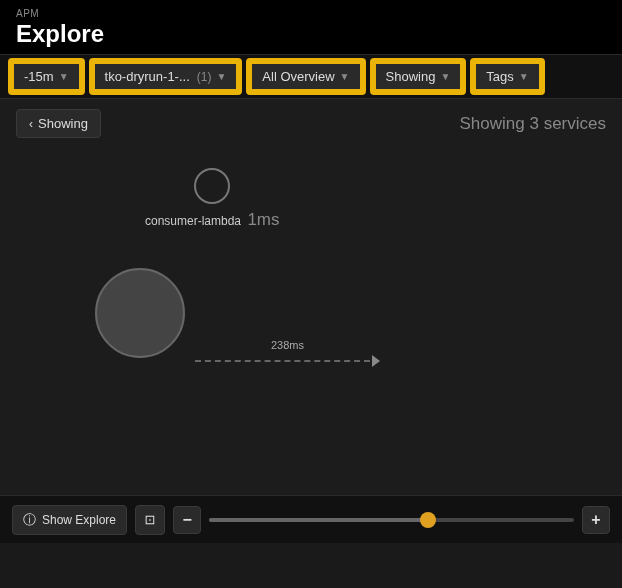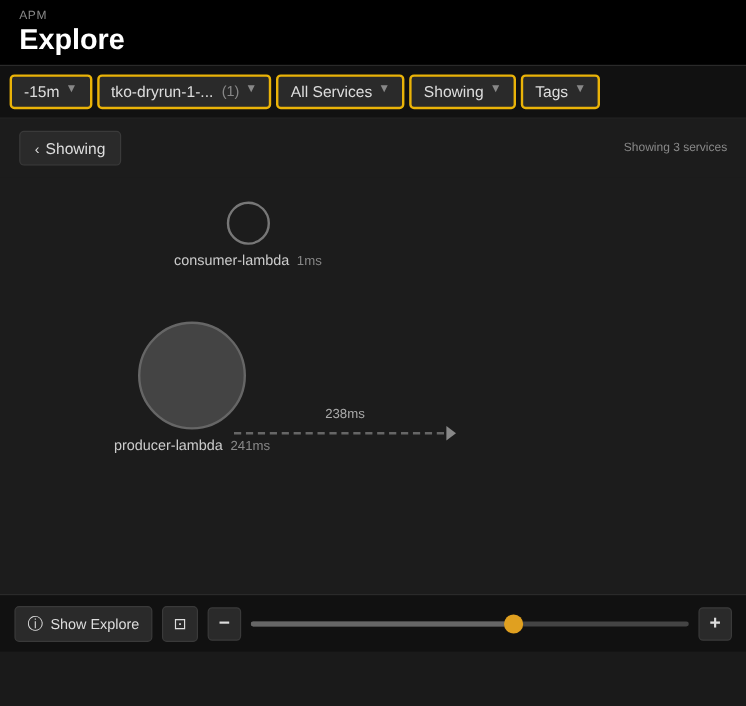--- a/index.html
+++ b/index.html
@@ -35,23 +35,24 @@
       background: #111;
       display: flex;
       align-items: center;
       padding: 0 8px;
       border-bottom: 1px solid #2a2a2a;
       height: 44px;
       gap: 4px;
     }
     .toolbar-btn {
       display: flex;
+      align-items: center;
       gap: 5px;
       background: #2a2a2a;
-      border: 2px solid #eab308;
+      border: 6px solid #eab308;
       border-radius: 4px;
       color: #ddd;
       font-size: 13px;
       padding: 5px 10px;
       cursor: pointer;
       white-space: nowrap;
     }
     .toolbar-btn .chevron {
       font-size: 10px;
       color: #888;
@@ -81,21 +82,21 @@
       border-radius: 4px;
       color: #ddd;
       font-size: 13px;
       padding: 6px 12px;
       cursor: pointer;
     }
     .overview-btn .arrow {
       font-size: 12px;
     }
     .showing-text {
-      font-size: 10px;
+      font-size: 17px;
       color: #888;
     }
 
     
     .graph-area {
       position: relative;
       width: 100%;
       height: 330px;
       overflow: hidden;
     }
@@ -112,21 +113,21 @@
       border-radius: 50%;
       border: 2px solid #888;
     }
     .node-label {
       font-size: 12px;
       color: #ccc;
       white-space: nowrap;
     }
     .node-label .latency {
       color: #888;
-      font-size: 11px;
+      font-size: 17px;
       margin-left: 3px;
     }
     
     .node-consumer {
       top: 20px;
       left: 145px;
     }
     .node-consumer .node-circle {
       width: 36px;
       height: 36px;
@@ -291,21 +292,21 @@
   <div class="toolbar-btn">
     <span>-15m</span>
     <span class="chevron">▼</span>
   </div>
   <div class="toolbar-btn">
     <span>tko-dryrun-1-...</span>
     <span style="color:#888; font-size:12px; margin-left:2px;">(1)</span>
     <span class="chevron">▼</span>
   </div>
   <div class="toolbar-btn">
-    <span>All Services</span>
+    <span>All Overview</span>
     <span class="chevron">▼</span>
   </div>
   <div class="toolbar-btn">
     <span>Showing</span>
     <span class="chevron">▼</span>
   </div>
   <div class="toolbar-btn">
     <span>Tags</span>
     <span class="chevron">▼</span>
   </div>
@@ -326,24 +327,20 @@
     <div class="node node-consumer">
       <div class="node-circle"></div>
       <div class="node-label">
         <span>consumer-lambda</span>
         <span class="latency">1ms</span>
       </div>
     </div>
 
     <div class="node node-producer">
       <div class="node-circle"></div>
-      <div class="node-label">
-        <span>producer-lambda</span>
-        <span class="latency">241ms</span>
-      </div>
     </div>
 
 
     <div class="connection-line">
       <span class="connection-label">238ms</span>
       <div class="dashed-line"></div>
       <div class="arrow-head"></div>
     </div>
 
   </div>

